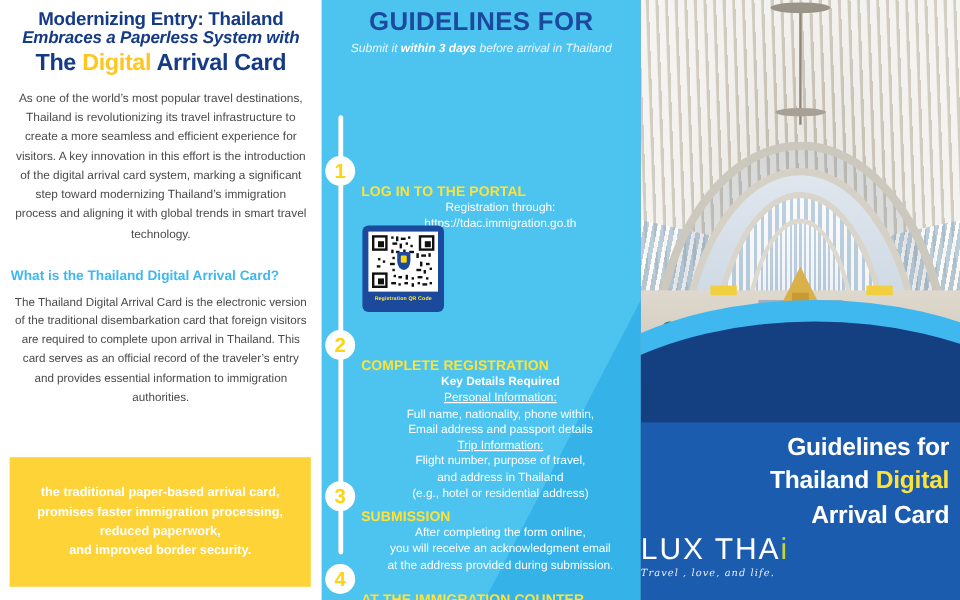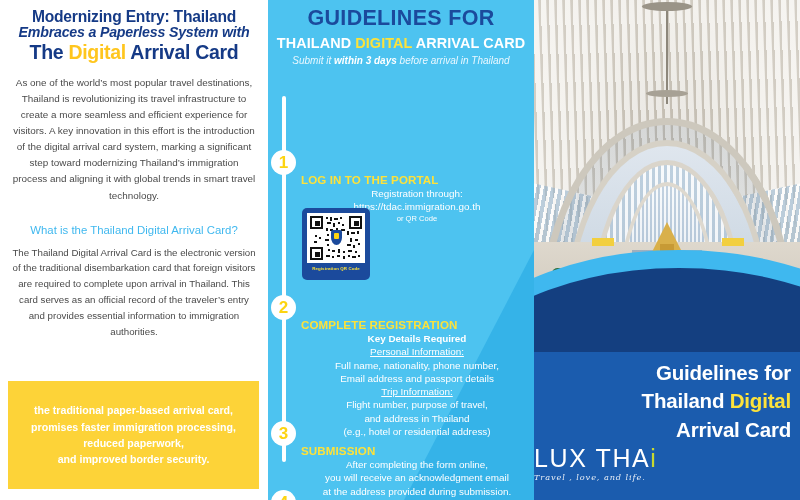--- a/index.html
+++ b/index.html
@@ -44,23 +44,22 @@
 
   .body-para {
     margin: 11px 2px 0 2px;
     font-size: 9.9px;
     line-height: 1.62;
     color: #4a4a4a;
     text-align: center;
   }
   .section-q {
     margin: 20px 0 0 0;
-    text-align: center;
     color: #3fb8ef;
-    font-weight: normal;
+    font-weight: bold;
     font-size: 11.4px;
   }
   .para2 {
     margin: 9px 3px 0 3px;
     font-size: 9.7px;
     line-height: 1.64;
     color: #4a4a4a;
     text-align: center;
   }
   .yellow-box {
@@ -504,35 +503,33 @@
       <span class="yb-line">reduced paperwork,</span>
       <span class="yb-line">and improved border security.</span>
     </div>
   </div>
 
   <div class="mid-panel">
     <div class="mid-diag"></div>
 
     <div class="mid-head">
       <span class="t1">GUIDELINES FOR</span>
-      <span class="t2"><span>THAILAND </span><span class="gold">DIGITAL</span><span> ARRIVAL CARD</span></span>
       <span class="t3"><span>Submit it </span><b>within 3 days</b><span> before arrival in Thailand</span></span>
     </div>
 
     <div class="timeline-line"></div>
 
     <div class="steps">
 
       <div class="step" style="top:84px">
         <div class="step-num">1</div>
         <div class="step-body">
           <span class="step-title">LOG IN TO THE PORTAL</span>
           <span class="step-line">Registration through:</span>
           <span class="step-line">https://tdac.immigration.go.th</span>
-          <span class="step-line small">or QR Code</span>
         </div>
       </div>
 
       <div class="qr-wrap">
         <div class="qr-box">
           <div class="qr-eye" style="left:3px;top:3px"></div>
           <div class="qr-eye" style="left:42px;top:3px"></div>
           <div class="qr-eye" style="left:3px;top:34px"></div>
           <div class="qr-cell" style="left:19px;top:4px;width:2px;height:2px"></div>
           <div class="qr-cell" style="left:23px;top:4px;width:2px;height:4px"></div>
@@ -577,21 +574,21 @@
         </div>
         <span class="qr-caption">Registration QR Code</span>
       </div>
 
       <div class="step" style="top:229px">
         <div class="step-num">2</div>
         <div class="step-body">
           <span class="step-title">COMPLETE REGISTRATION</span>
           <span class="step-line bold">Key Details Required</span>
           <span class="step-line ul">Personal Information:</span>
-          <span class="step-line">Full name, nationality, phone number,</span>
+          <span class="step-line">Full name, nationality, phone within,</span>
           <span class="step-line">Email address and passport details</span>
           <span class="step-line ul">Trip Information:</span>
           <span class="step-line">Flight number, purpose of travel,</span>
           <span class="step-line">and address in Thailand</span>
           <span class="step-line">(e.g., hotel or residential address)</span>
         </div>
       </div>
 
       <div class="step" style="top:355px">
         <div class="step-num">3</div>

